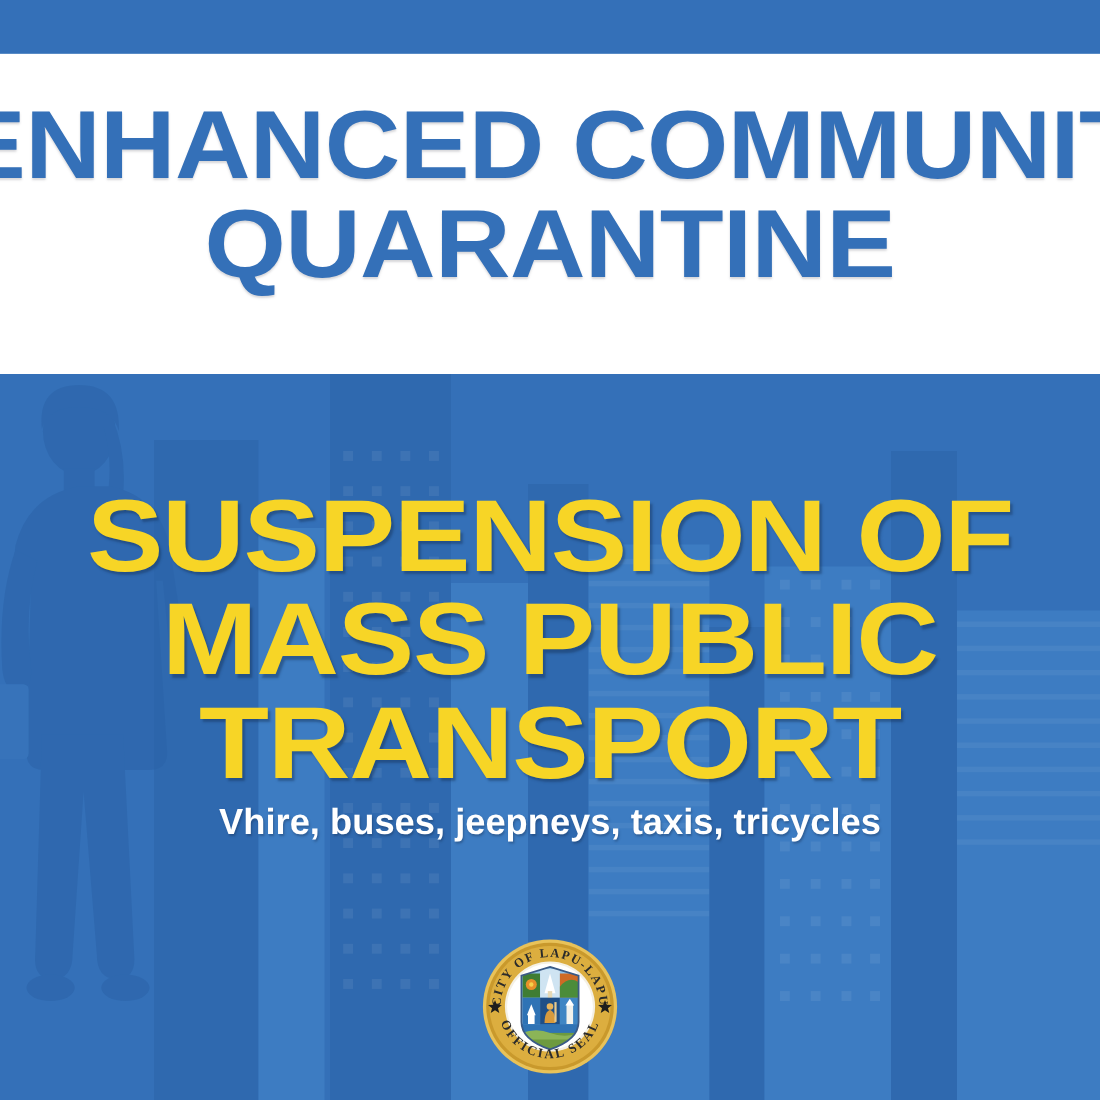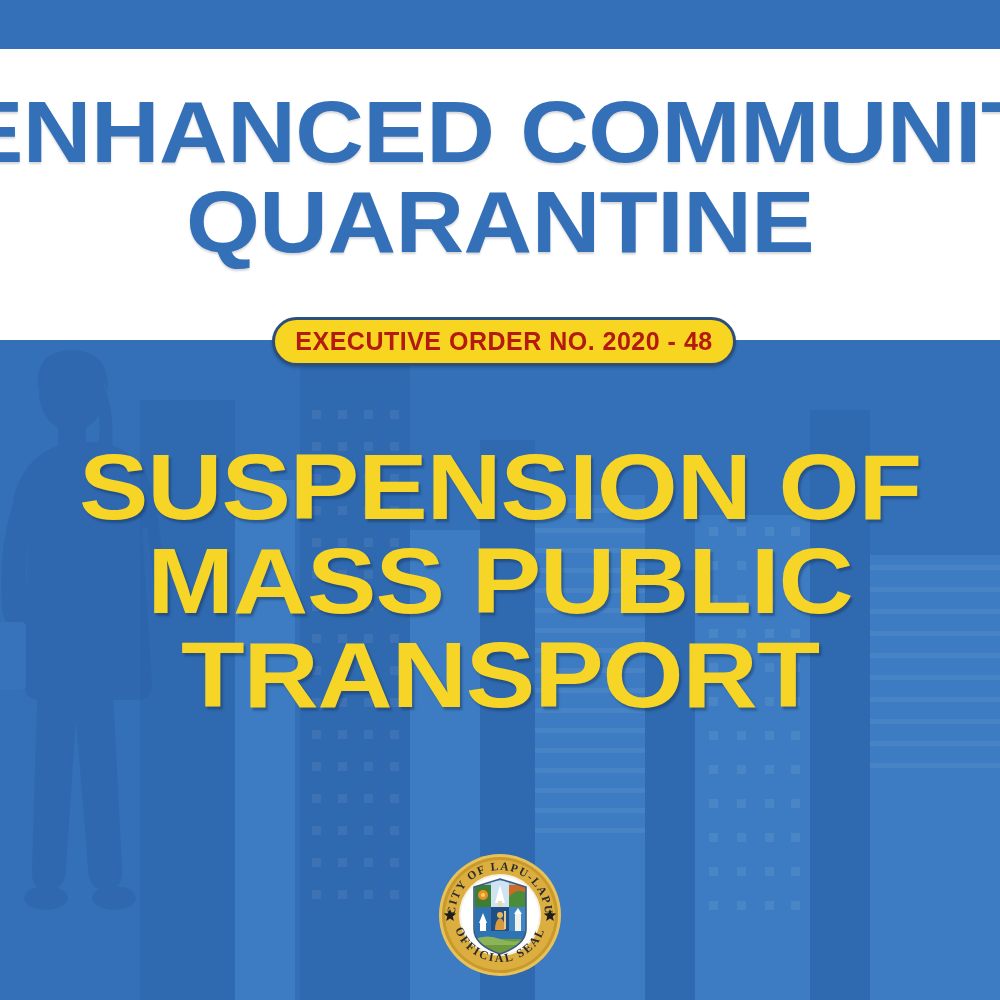--- a/index.html
+++ b/index.html
@@ -339,28 +339,26 @@
         <ellipse cx="56" cy="548" rx="22" ry="12"></ellipse>
         <ellipse cx="124" cy="548" rx="22" ry="12"></ellipse>
       </g>
 
       <g fill="#3a77bd">
         <rect x="-30" y="272" width="66" height="68" rx="5"></rect>
       </g>
     </svg>
   </div>
 
-  <div class="eo-badge">
-    <span class="eo-badge-label">EXECUTIVE ORDER NO. 2020 - 48</span>
-  </div>
 
   <div class="big-title big-1">SUSPENSION OF</div>
   <div class="big-title big-2">MASS PUBLIC</div>
   <div class="big-title big-3">TRANSPORT</div>
 
+  <div class="subtitle sub-1">Vhire, buses, jeepneys, taxis, tricycles</div>
 
   <div class="seal-wrap">
     <svg width="124" height="124" viewBox="0 0 124 124">
       <defs>
         <path id="arcTop" d="M 17 62 A 45 45 0 0 1 107 62"></path>
         <path id="arcBot" d="M 15 62 A 47 47 0 0 0 109 62"></path>
         <clipPath id="shieldClip">
           <path d="M62 26 L88 34 L88 76 Q88 92 62 101 Q36 92 36 76 L36 34 Z"></path>
         </clipPath>
       </defs>

